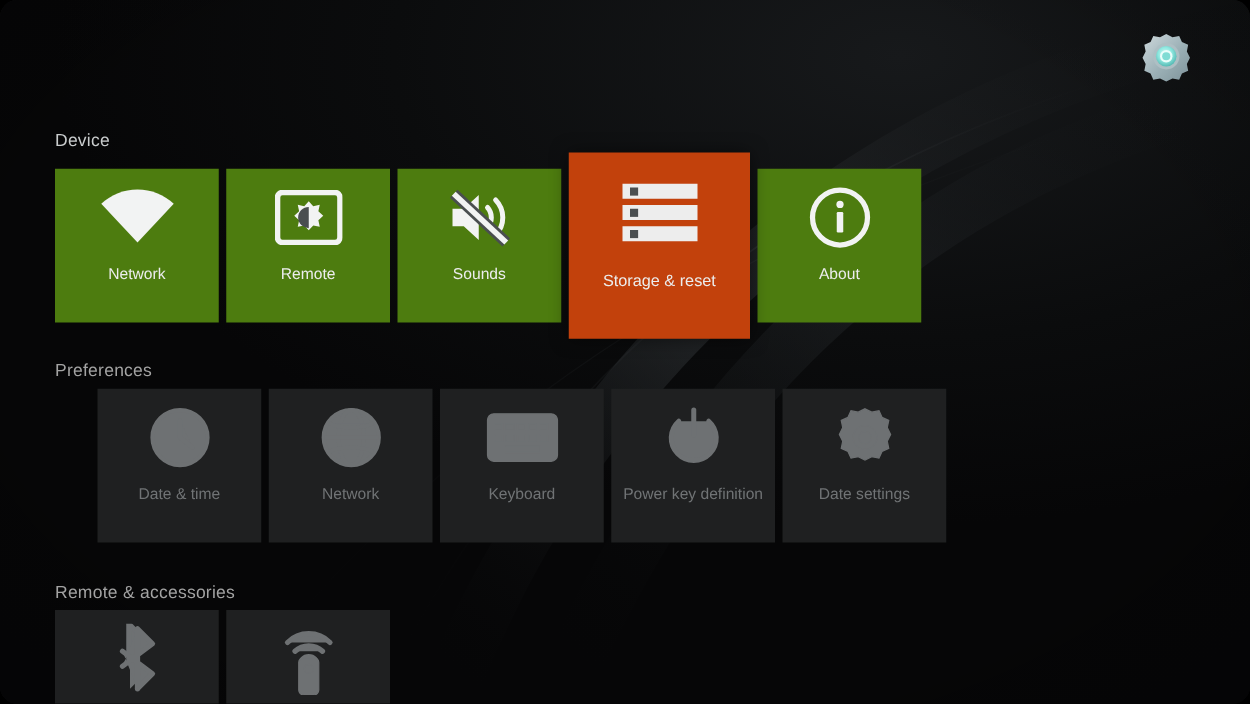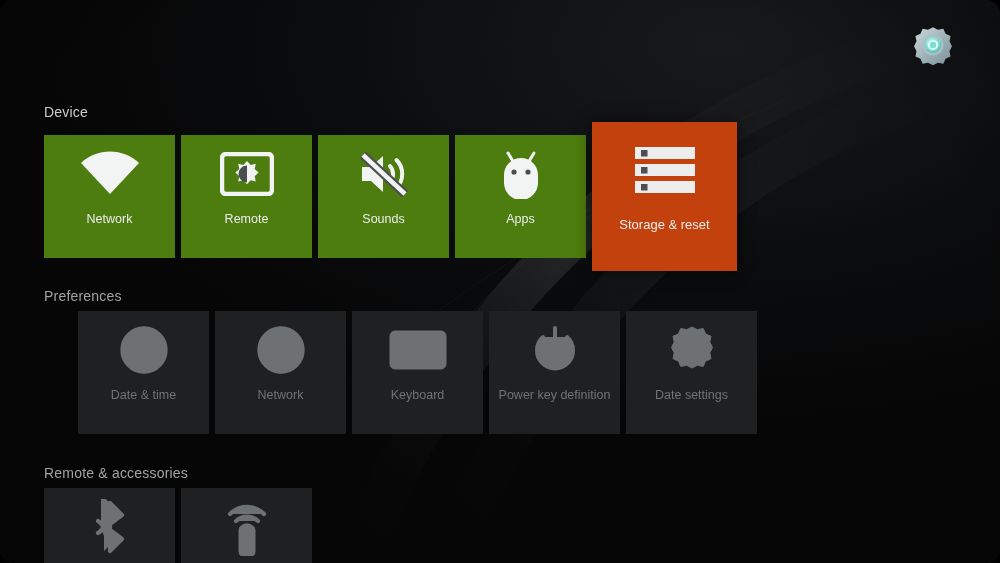--- a/index.html
+++ b/index.html
@@ -212,47 +212,45 @@
             <path fill="#f2f3f3" d="M5 17 h9 L26 6 v36 L14 31 H5 z"></path>
             <path fill="none" stroke="#f2f3f3" stroke-width="4" stroke-linecap="round" d="M33 16 a12 12 0 0 1 0 16"></path>
             <path fill="none" stroke="#f2f3f3" stroke-width="4" stroke-linecap="round" d="M39.5 10 a20 20 0 0 1 0 28"></path>
             <line x1="6" y1="5" x2="48" y2="44" stroke="#4a4e50" stroke-width="9"></line>
             <line x1="6" y1="5" x2="48" y2="44" stroke="#f2f3f3" stroke-width="4.5"></line>
           </svg>
         </div>
         <div class="tile-label">Sounds</div>
       </div>
 
-      <div class="tile">
-        <div class="icon-wrap">
-          <svg width="50" height="50" viewBox="0 0 50 50">
-            <line x1="12" y1="4" x2="18" y2="14" stroke="#f2f3f3" stroke-width="3" stroke-linecap="round"></line>
-            <line x1="38" y1="4" x2="32" y2="14" stroke="#f2f3f3" stroke-width="3" stroke-linecap="round"></line>
-            <path fill="#f2f3f3" d="M8 26 a17 17 0 0 1 34 0 v8 a16 16 0 0 1 -34 0 z"></path>
-            <circle cx="18" cy="23" r="2.6" fill="#4a4e50"></circle>
-            <circle cx="32" cy="23" r="2.6" fill="#4a4e50"></circle>
-          </svg>
-        </div>
-        <div class="tile-label">Apps</div>
-      </div>
 
       <div class="tile focused">
         <div class="icon-wrap">
           <svg width="62" height="48" viewBox="0 0 62 48">
             <rect x="1" y="1" width="60" height="12" fill="#ededed"></rect>
             <rect x="1" y="18" width="60" height="12" fill="#ededed"></rect>
             <rect x="1" y="35" width="60" height="12" fill="#ededed"></rect>
             <rect x="7" y="4" width="6.5" height="6.5" fill="#4b4f51"></rect>
             <rect x="7" y="21" width="6.5" height="6.5" fill="#4b4f51"></rect>
             <rect x="7" y="38" width="6.5" height="6.5" fill="#4b4f51"></rect>
           </svg>
         </div>
         <div class="tile-label">Storage &amp; reset</div>
       </div>
 
+      <div class="tile">
+        <div class="icon-wrap">
+          <svg width="50" height="50" viewBox="0 0 50 50">
+            <circle cx="25" cy="25" r="22" fill="none" stroke="#f2f3f3" stroke-width="4.2"></circle>
+            <circle cx="25" cy="14.5" r="2.9" fill="#f2f3f3"></circle>
+            <rect x="22.4" y="20.5" width="5.2" height="16.5" rx="1" fill="#f2f3f3"></rect>
+          </svg>
+        </div>
+        <div class="tile-label">About</div>
+      </div>
 
     </div>
   </div>
 
   <div class="row dim" id="row-preferences" style="top:0;">
     <div class="row-title" style="top:288px;">Preferences</div>
     <div class="tiles" style="top:311px;margin-left:34px;">
 
       <div class="tile">
         <div class="icon-wrap">

